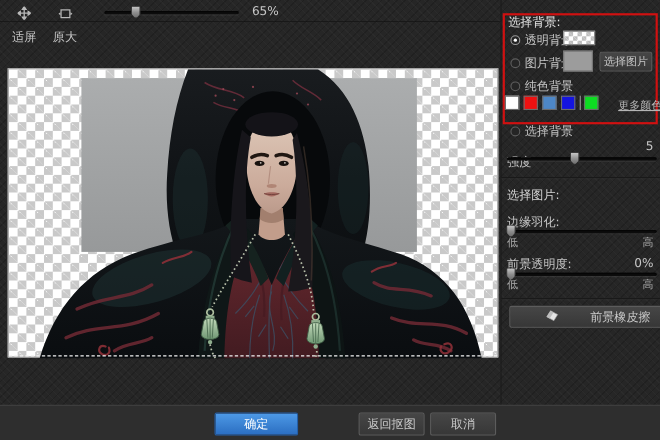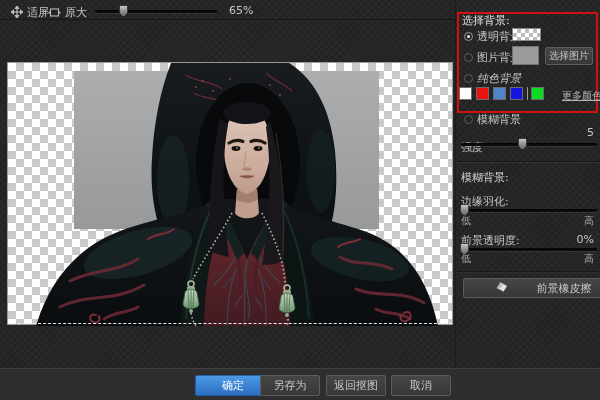--- a/index.html
+++ b/index.html
@@ -11,21 +11,21 @@
       repeating-linear-gradient(45deg, rgba(255,255,255,.022) 0 1px, transparent 1px 5px),
       repeating-linear-gradient(135deg, rgba(0,0,0,.16) 0 1px, transparent 1px 5px);
     font-family:"DejaVu Sans","Liberation Sans",sans-serif;
     color:#c9c9c9;
   }
   .abs{position:absolute;}
   .lbl{font-size:11px;color:#c6c6c6;white-space:nowrap;}
   .lbl-sm{font-size:10px;color:#ababab;white-space:nowrap;}
   
   .toolbar{position:absolute;left:0;top:0;width:455px;height:20px;border-bottom:1px solid rgba(0,0,0,.35);}
-  .tool-item{position:absolute;top:3px;display:flex;align-items:center;gap:4px;cursor:pointer;}
+  .tool-item{position:absolute;top:3px;display:flex;align-items:center;gap:4px;cursor:pointer;flex-direction:column;}
   
   .track{position:absolute;height:3px;background:#0e0e0e;border-radius:2px;
          box-shadow:0 1px 0 rgba(255,255,255,.07), inset 0 1px 2px rgba(0,0,0,.9);}
   .thumb{position:absolute;width:9px;height:12px;
          background:linear-gradient(#c6c6c6,#8d8d8d 55%,#6f6f6f);
          border:1px solid #3a3a3a;
          clip-path:polygon(15% 0,85% 0,100% 18%,100% 58%,50% 100%,0 58%,0 18%);}
   
   .canvas{position:absolute;left:7px;top:62px;width:446px;height:263px;
     border:1px solid #9a9a9a;
@@ -258,41 +258,41 @@
     <span class="mini-checker" style="left:56px;top:28px;width:29px;height:13px;"></span>
 
     <span class="radio" style="left:8px;top:53px;"></span>
     <span class="lbl abs" style="left:21px;top:50px;">图片背景</span>
     <span class="abs" style="left:56px;top:46px;width:27px;height:19px;background:#9c9c9c;border:1px solid #747474;"></span>
     <div class="btn btn-xs abs" style="left:89px;top:47px;width:48px;height:18px;">
       <span>选择图片</span>
     </div>
 
     <span class="radio" style="left:8px;top:74px;"></span>
-    <span class="lbl abs" style="left:21px;top:71px;font-style:italic;">纯色背景</span>
+    <span class="lbl abs" style="left:21px;top:71px;">纯色背景</span>
 
     <span class="swatch" style="left: 3px; top: 87px; background: rgb(255, 255, 255);"></span>
     <span class="swatch" style="left: 20px; top: 87px; background: rgb(238, 17, 17);"></span>
     <span class="swatch" style="left: 37px; top: 87px; background: rgb(77, 135, 199);"></span>
     <span class="swatch" style="left: 54px; top: 87px; background: rgb(20, 20, 224);"></span>
     <span class="vsep" style="left:71px;top:87px;height:13px;"></span>
     <span class="swatch" style="left: 75px; top: 87px; background: rgb(13, 221, 34);"></span>
     <span class="lbl-sm abs underline" style="left:92px;top:89px;margin-left:14px;">更多颜色</span>
 
     <span class="radio" style="left:8px;top:115px;"></span>
-    <span class="lbl abs" style="left:21px;top:112px;">模糊背景</span>
+    <span class="lbl abs" style="left:21px;top:112px;">选择背景</span>
 
     <span class="lbl abs" style="left:5px;top:140px;">强度</span>
     <span class="lbl abs" style="right:6px;top:126px;">5</span>
     <div class="track" style="left:5px;top:143px;width:136px;"></div>
     <div class="thumb" style="left:62px;top:138px;"></div>
 
     <div class="hdiv" style="left:0;top:161px;width:145px;"></div>
 
-    <span class="lbl abs" style="left:5px;top:170px;color:#d5d5d5;">模糊背景:</span>
+    <span class="lbl abs" style="left:5px;top:170px;color:#d5d5d5;">选择图片:</span>
 
     <span class="lbl abs" style="left:5px;top:194px;">边缘羽化:</span>
     <div class="track" style="left:5px;top:209px;width:136px;"></div>
     <div class="thumb" style="left:4px;top:204px;"></div>
     <span class="lbl-sm abs" style="left:5px;top:214px;">低</span>
     <span class="lbl-sm abs" style="right:6px;top:214px;">高</span>
 
     <span class="lbl abs" style="left:5px;top:233px;">前景透明度:</span>
     <span class="lbl abs" style="right:6px;top:233px;">0%</span>
     <div class="track" style="left:5px;top:248px;width:136px;"></div>
@@ -310,23 +310,20 @@
         </svg>
       </span>
       <span>前景橡皮擦</span>
     </div>
   </div>
 
   <div class="footer">
     <div class="btn btn-primary abs" style="left:195px;top:6px;width:76px;height:21px;">
       <span>确定</span>
     </div>
-    <div class="btn abs" style="left:260px;top:6px;width:60px;height:21px;">
-      <span>另存为</span>
-    </div>
     <div class="btn abs" style="left:326px;top:6px;width:60px;height:21px;">
       <span>返回抠图</span>
     </div>
     <div class="btn abs" style="left:391px;top:6px;width:60px;height:21px;">
       <span>取消</span>
     </div>
   </div>
 
 </div>
 

